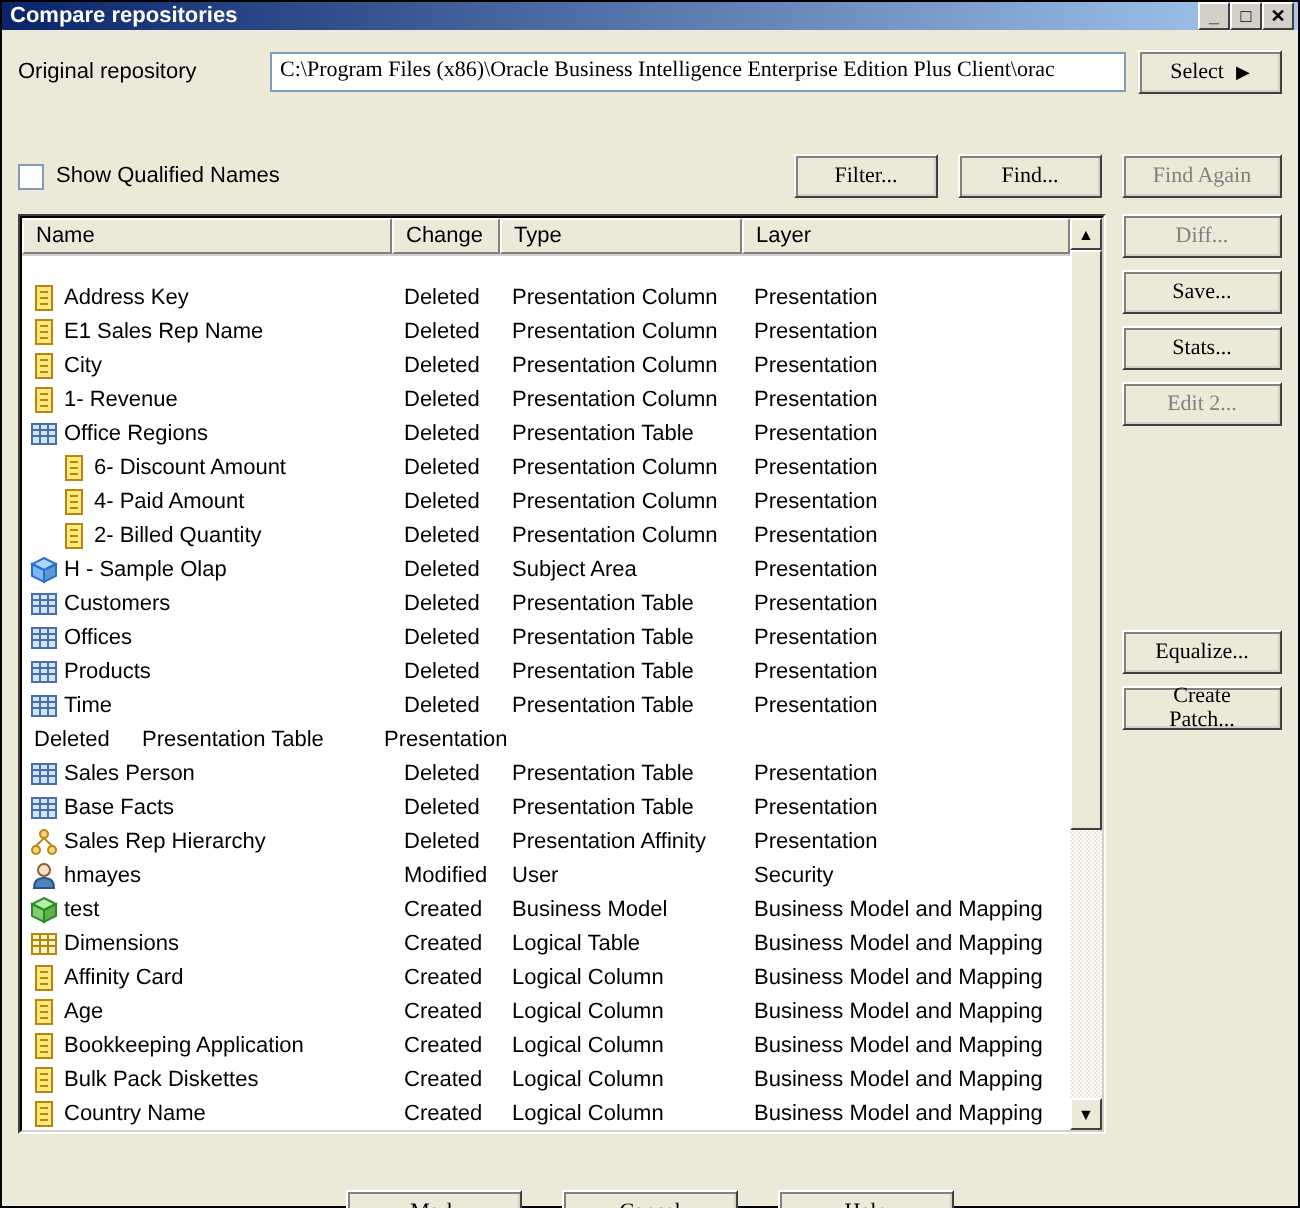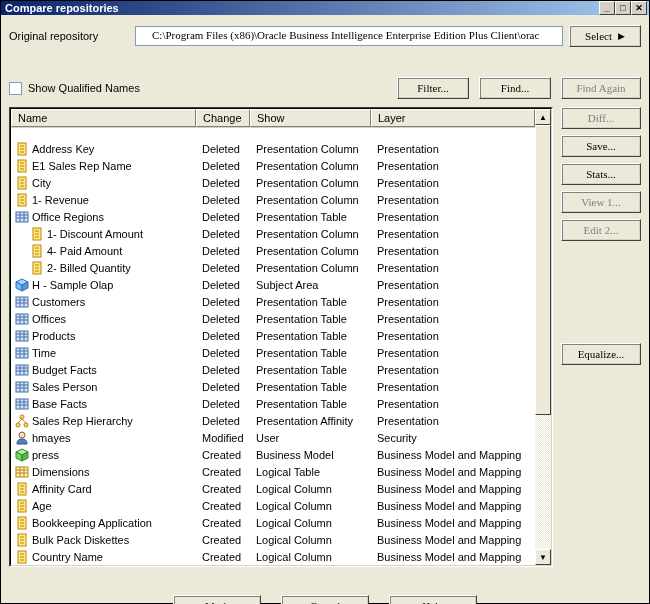--- a/index.html
+++ b/index.html
@@ -53,21 +53,21 @@
   align-items: center;
   margin-bottom: 30px;
   gap: 6px;
 }
 .label { width: 120px; }
 .path-input {
   flex: 1;
   height: 20px;
   background: #fff;
   border: 1px solid #7f9db9;
-  padding: 2px 16px;
+  padding: 2px 4px;
   font-family: Tahoma;
   font-size: 11px;
   overflow: hidden;
   white-space: nowrap;
 }
 .btn {
   height: 22px;
   min-width: 72px;
   background: #ece9d8;
   border: 1px solid #404040;
@@ -254,21 +254,21 @@
       <button class="btn disabled" style="width:80px">Find Again</button>
     </div>
 
     <div class="main-area">
       <div class="table-container">
         <div class="table-inner">
         <div class="table">
           <div class="thead">
             <div class="th col-name">Name</div>
             <div class="th col-change">Change</div>
-            <div class="th col-type">Show</div>
+            <div class="th col-type">Type</div>
             <div class="th col-layer">Layer</div>
           </div>
           <div class="tbody" id="tbody">
                 <div class="tr">
                   <div class="td col-name">
                     <svg class="icon" width="14" height="14">
                       <use href="#ico-col-yellow"></use>
                     </svg>
                     <span>Address Key</span>
                   </div>
@@ -319,21 +319,21 @@
                   <div class="td col-change">Deleted</div>
                   <div class="td col-type">Presentation Table</div>
                   <div class="td col-layer">Presentation</div>
                 </div>
                 <div class="tr">
                   <div class="td col-name">
                     <span class="indent"></span>
                     <svg class="icon" width="14" height="14">
                       <use href="#ico-col-yellow"></use>
                     </svg>
-                    <span>1- Discount Amount</span>
+                    <span>6- Discount Amount</span>
                   </div>
                   <div class="td col-change">Deleted</div>
                   <div class="td col-type">Presentation Column</div>
                   <div class="td col-layer">Presentation</div>
                 </div>
                 <div class="tr">
                   <div class="td col-name">
                     <span class="indent"></span>
                     <svg class="icon" width="14" height="14">
                       <use href="#ico-col-yellow"></use>
@@ -405,26 +405,20 @@
                     <svg class="icon" width="14" height="14">
                       <use href="#ico-table-blue"></use>
                     </svg>
                     <span>Time</span>
                   </div>
                   <div class="td col-change">Deleted</div>
                   <div class="td col-type">Presentation Table</div>
                   <div class="td col-layer">Presentation</div>
                 </div>
                 <div class="tr">
-                  <div class="td col-name">
-                    <svg class="icon" width="14" height="14">
-                      <use href="#ico-table-blue"></use>
-                    </svg>
-                    <span>Budget Facts</span>
-                  </div>
                   <div class="td col-change">Deleted</div>
                   <div class="td col-type">Presentation Table</div>
                   <div class="td col-layer">Presentation</div>
                 </div>
                 <div class="tr">
                   <div class="td col-name">
                     <svg class="icon" width="14" height="14">
                       <use href="#ico-table-blue"></use>
                     </svg>
                     <span>Sales Person</span>
@@ -464,21 +458,21 @@
                   </div>
                   <div class="td col-change">Modified</div>
                   <div class="td col-type">User</div>
                   <div class="td col-layer">Security</div>
                 </div>
                 <div class="tr">
                   <div class="td col-name">
                     <svg class="icon" width="14" height="14">
                       <use href="#ico-model-green"></use>
                     </svg>
-                    <span>press</span>
+                    <span>test</span>
                   </div>
                   <div class="td col-change">Created</div>
                   <div class="td col-type">Business Model</div>
                   <div class="td col-layer">Business Model and Mapping</div>
                 </div>
                 <div class="tr">
                   <div class="td col-name">
                     <svg class="icon" width="14" height="14">
                       <use href="#ico-table-yellow"></use>
                     </svg>
@@ -552,24 +546,24 @@
           </div>
           <div class="scroll-btn">▼</div>
         </div>
         </div>
       </div>
 
       <div class="sidebar">
         <button class="btn disabled">Diff...</button>
         <button class="btn">Save...</button>
         <button class="btn">Stats...</button>
-        <button class="btn disabled">View 1...</button>
         <button class="btn disabled">Edit 2...</button>
         <div class="sidebar-gap"></div>
         <button class="btn">Equalize...</button>
+        <button class="btn">Create Patch...</button>
       </div>
     </div>
 
     <div class="bottom-buttons">
       <button class="btn">Mark</button>
       <button class="btn">Cancel</button>
       <button class="btn">Help</button>
     </div>
   </div>
 

